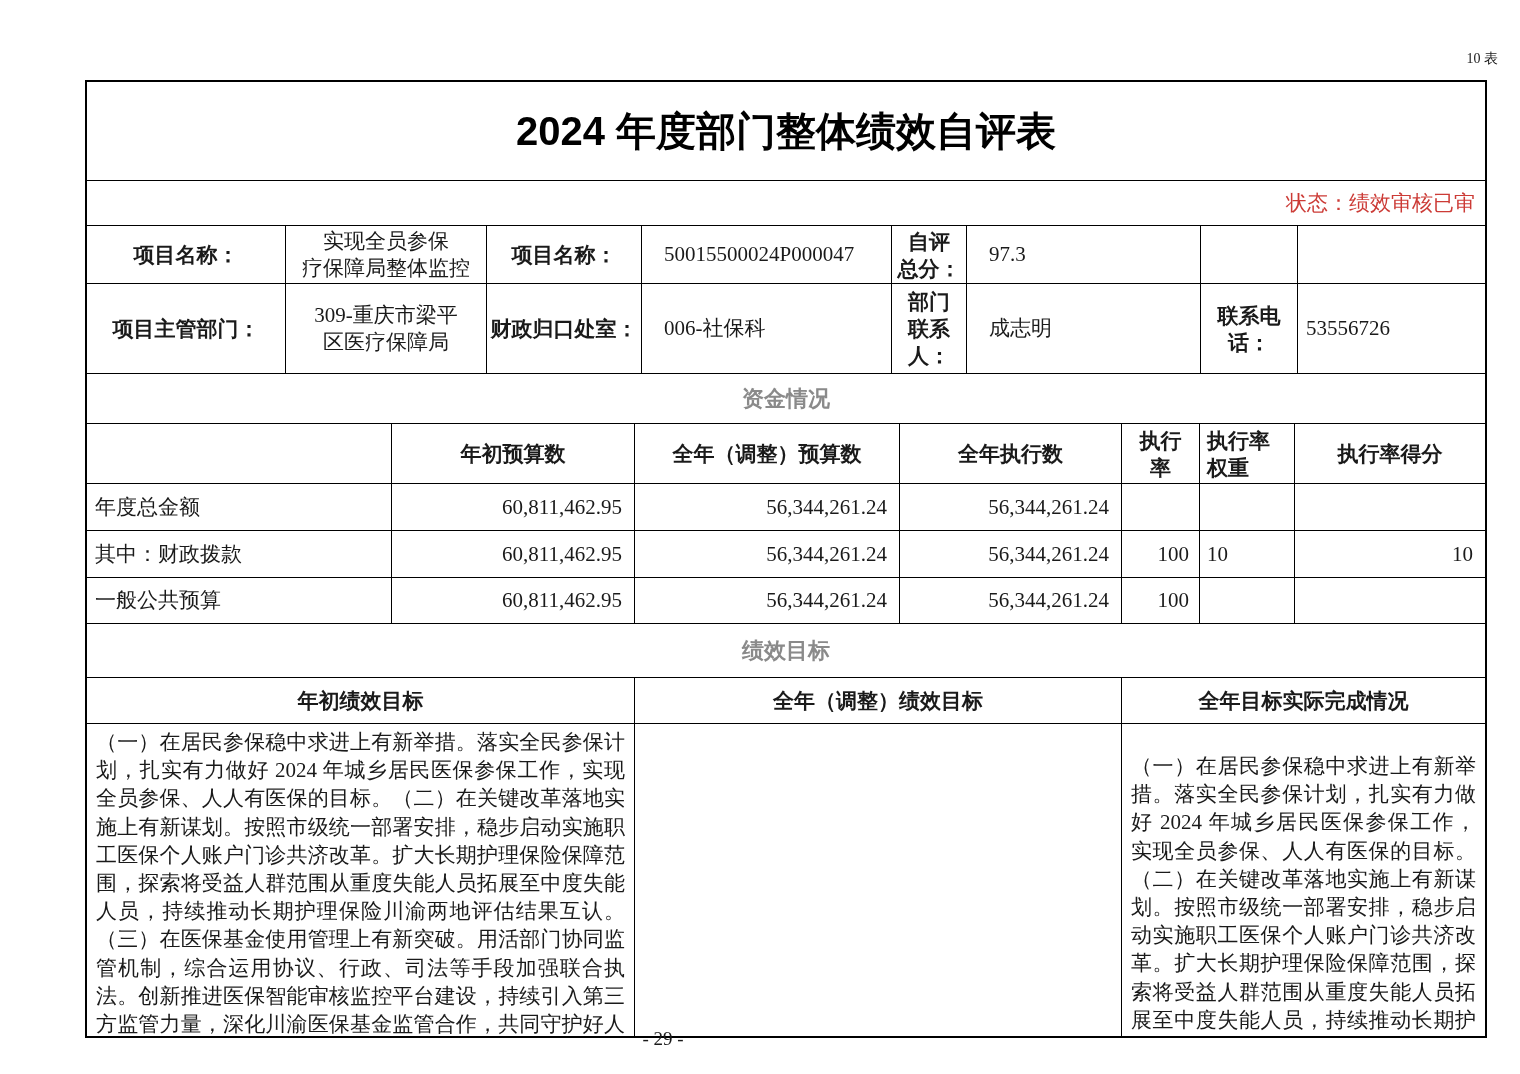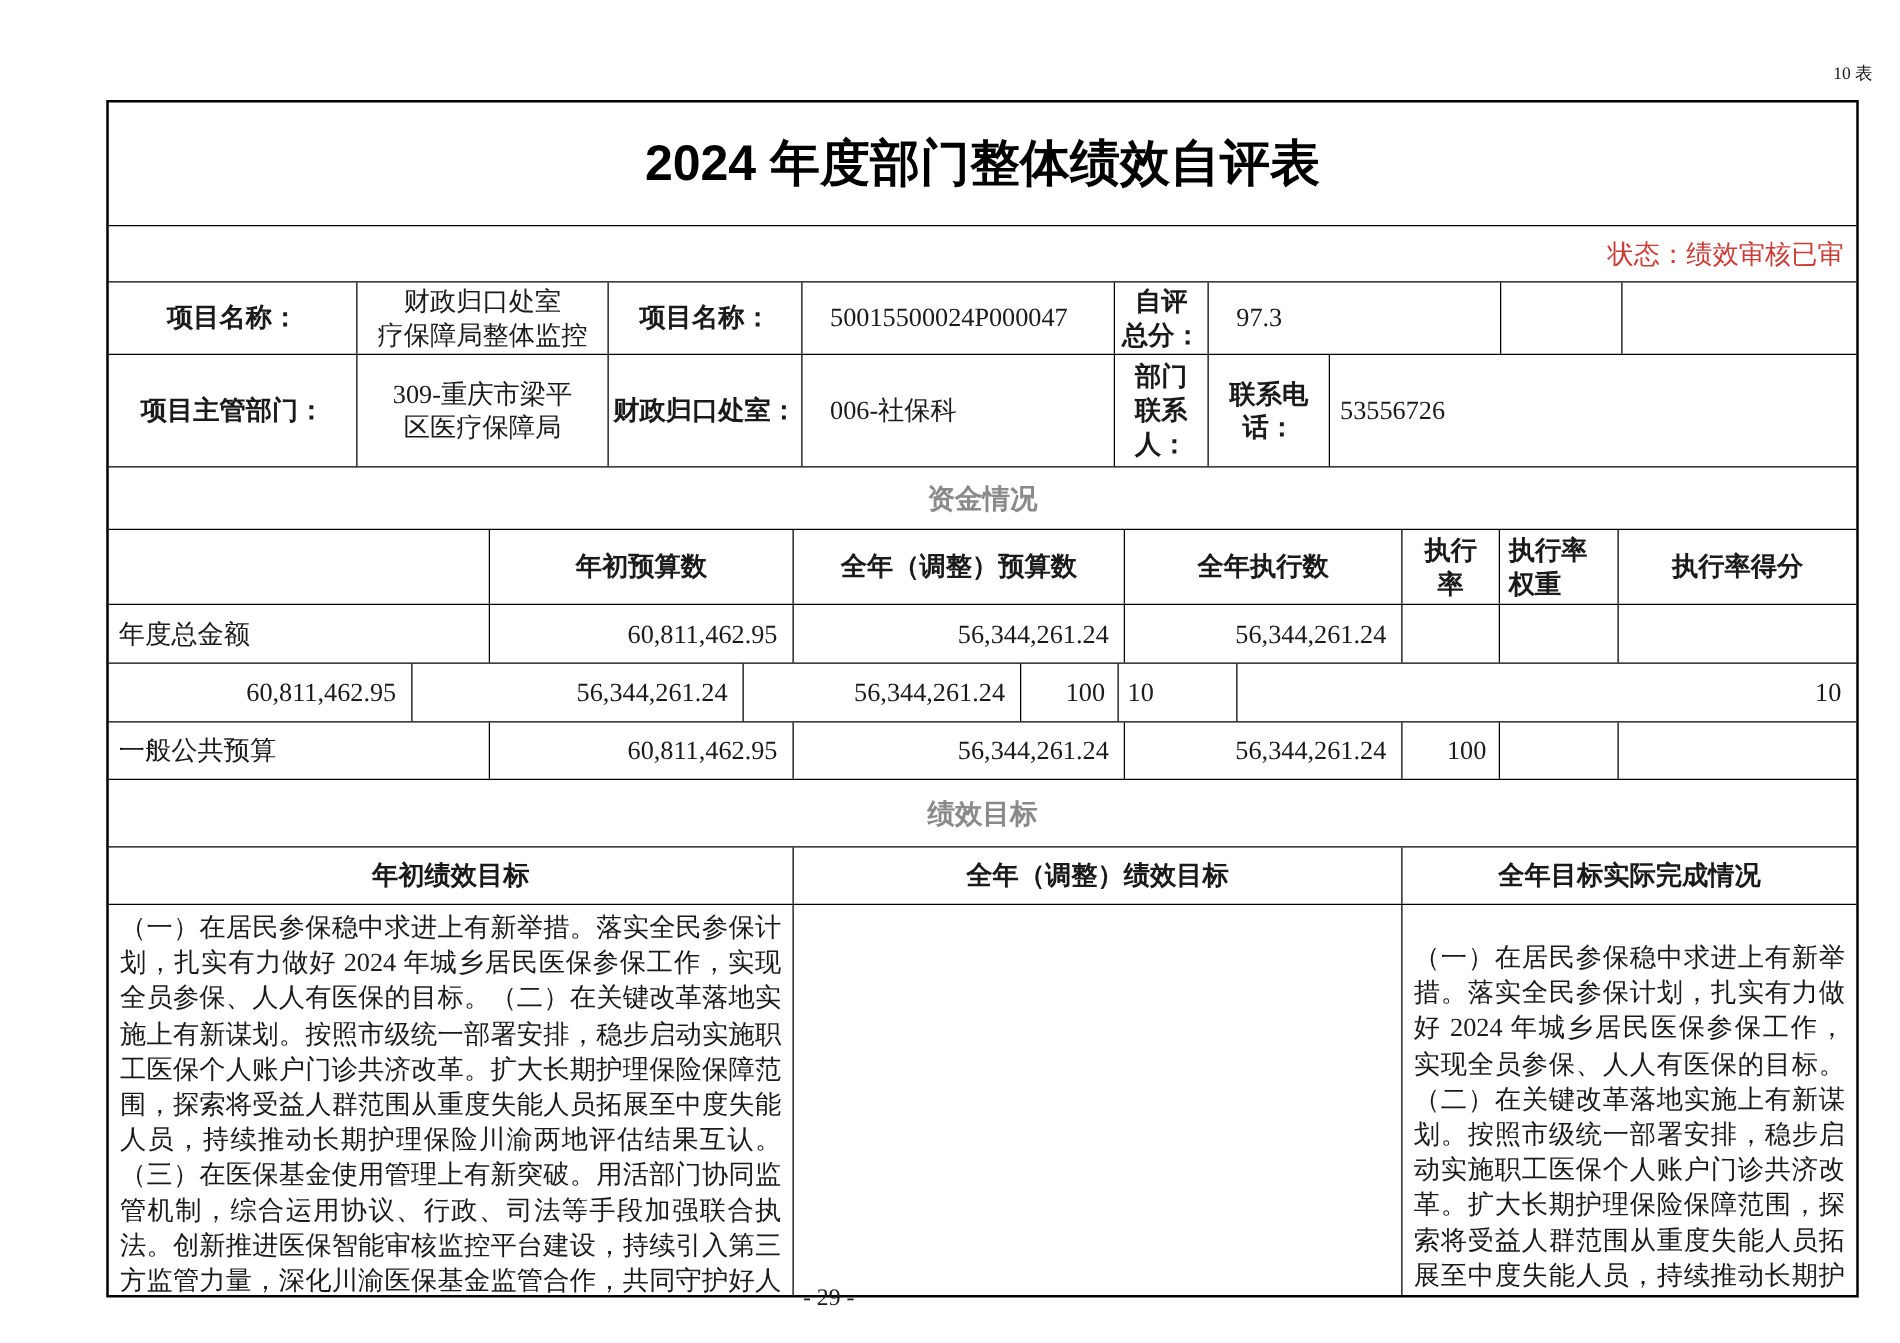--- a/index.html
+++ b/index.html
@@ -71,40 +71,41 @@
   </div>
 
   <div class="row status-row">
     <div class="cell status-cell">
       <span class="status">状态：绩效审核已审</span>
     </div>
   </div>
 
   <div class="row info1">
     <div class="cell lbl c-w199">项目名称：</div>
-    <div class="cell prewrap c-w201">财政归口处室
+    <div class="cell prewrap c-w201">实现全员参保
 疗保障局整体监控</div>
     <div class="cell lbl c-w155">项目名称：</div>
     <div class="cell val-left c-w250">50015500024P000047</div>
     <div class="cell lbl prewrap c-w75">自评
 总分：</div>
     <div class="cell val-left c-w234">97.3</div>
     <div class="cell c-w97"></div>
     <div class="cell c-flex"></div>
   </div>
 
   <div class="row info2">
     <div class="cell lbl c-w199">项目主管部门：</div>
     <div class="cell prewrap c-w201">309-重庆市梁平
 区医疗保障局</div>
     <div class="cell lbl c-w155">财政归口处室：</div>
     <div class="cell val-left c-w250">006-社保科</div>
     <div class="cell lbl prewrap c-w75">部门
 联系
 人：</div>
+    <div class="cell val-left c-w234">成志明</div>
     <div class="cell lbl prewrap c-w97">联系电
 话：</div>
     <div class="cell val-left-sm c-flex">53556726</div>
   </div>
 
   <div class="row section-row">
     <div class="cell section-cell">
       <span class="section-title">资金情况</span>
     </div>
   </div>
@@ -125,20 +126,21 @@
     <div class="cell val-left-sm f-w305">年度总金额</div>
     <div class="cell num f-w243">60,811,462.95</div>
     <div class="cell num f-w265">56,344,261.24</div>
     <div class="cell num f-w222">56,344,261.24</div>
     <div class="cell rate f-w78"></div>
     <div class="cell weight-val f-w95"></div>
     <div class="cell num c-flex"></div>
   </div>
 
   <div class="row fund-row2">
+    <div class="cell val-left-sm f-w305">其中：财政拨款</div>
     <div class="cell num f-w243">60,811,462.95</div>
     <div class="cell num f-w265">56,344,261.24</div>
     <div class="cell num f-w222">56,344,261.24</div>
     <div class="cell rate f-w78">100</div>
     <div class="cell weight-val f-w95">10</div>
     <div class="cell num c-flex">10</div>
   </div>
 
   <div class="row fund-row3">
     <div class="cell val-left-sm f-w305">一般公共预算</div>

